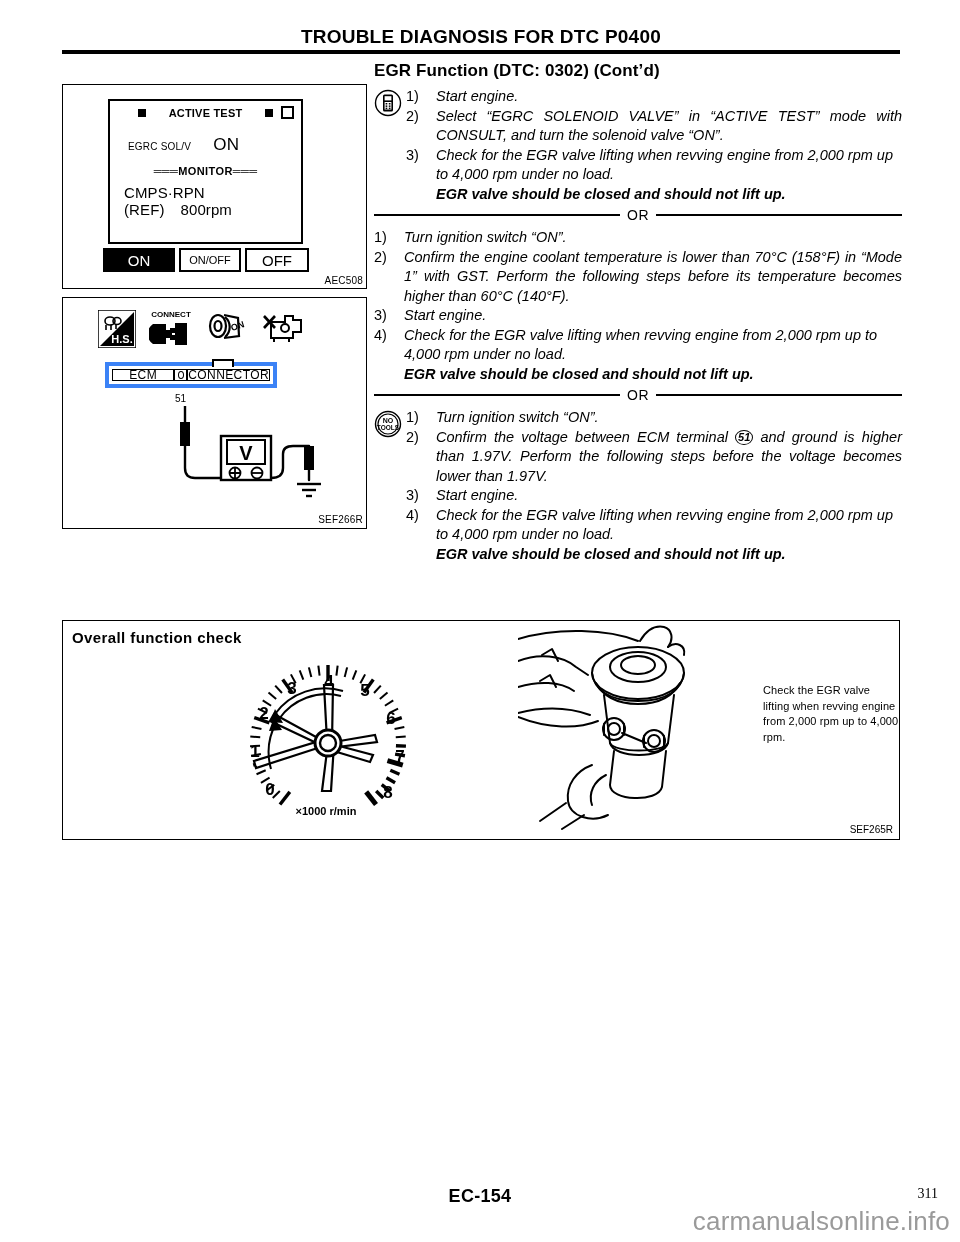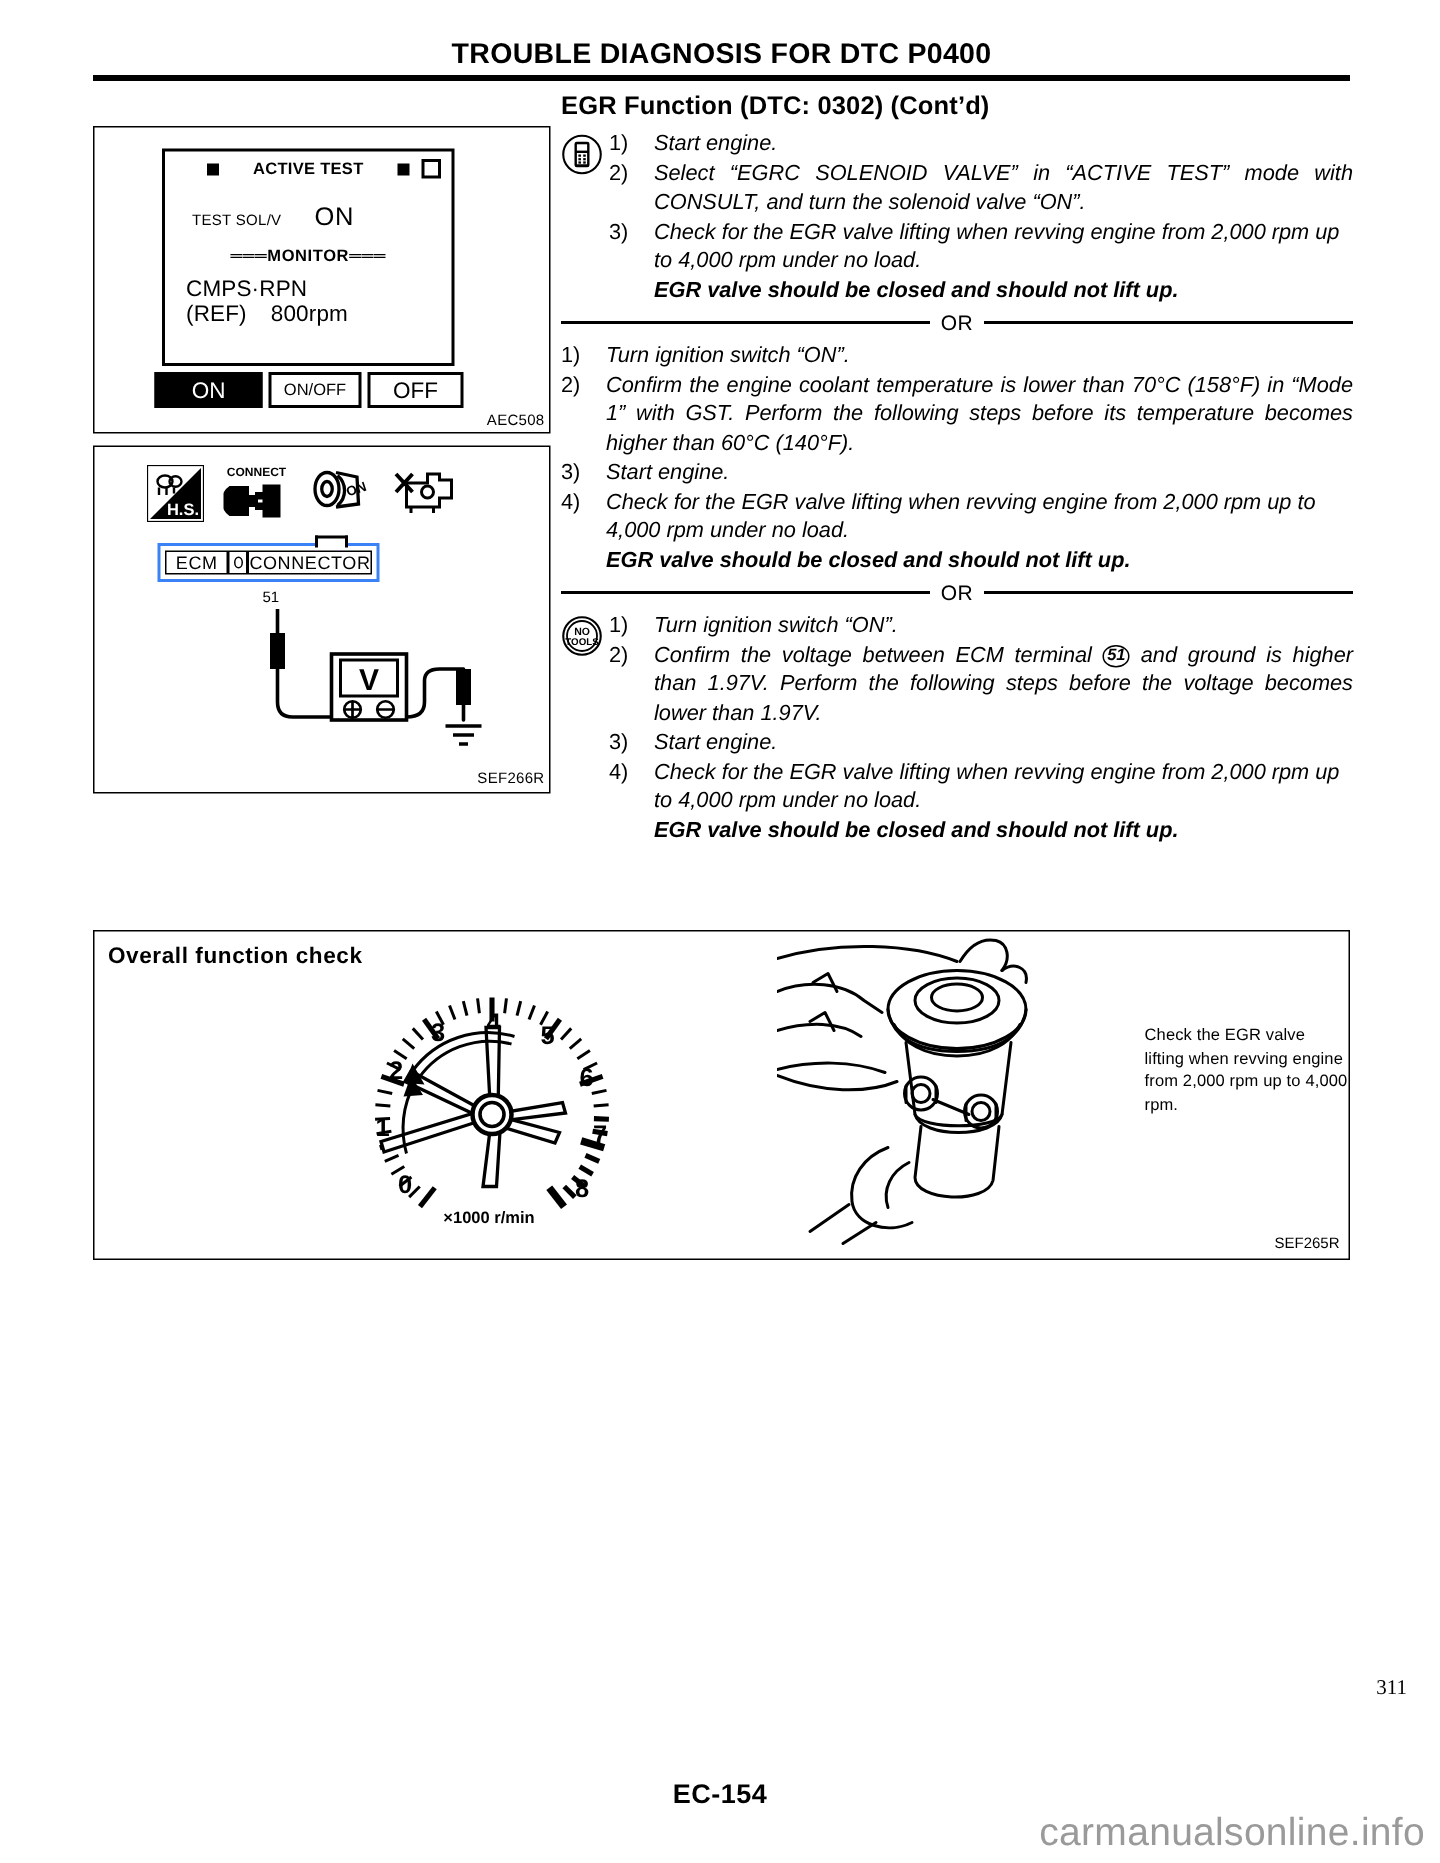--- a/index.html
+++ b/index.html
@@ -125,22 +125,22 @@
     position: absolute;
     left: 35px; top: 10px;
     display: flex;
     align-items: flex-end;
     gap: 13px;
   }
   .icon-cell { position: relative; }
   #ecm-connector-bar {
     position: absolute;
     left: 42px; top: 64px;
-    width: 148px; height: 26px;
-    border: 2px solid #3b82f6;
+    width: 172px; height: 26px;
+    border: 4px solid #3b82f6;
     display: flex;
     align-items: center;
     background: #fff;
   }
   #ecm-connector-inner {
     position: absolute;
     left: 3px; top: 3px; right: 3px; bottom: 3px;
     border: 1px solid #000;
     display: flex; align-items: center;
   }
@@ -250,21 +250,21 @@
   
   #footer-code {
     position: absolute;
     left: 0; top: 1186px; width: 960px;
     text-align: center;
     font-size: 18px; font-weight: bold;
     letter-spacing: 0.3px;
   }
   #footer-page {
     position: absolute;
-    right: 22px; top: 1118px;
+    right: 22px; top: 1186px;
     font-size: 14px;
     font-family: "Liberation Serif", serif;
   }
   #watermark {
     position: absolute;
     right: 10px; top: 1206px;
     font-size: 26px;
     color: #9a9a9a;
     letter-spacing: 0.2px;
   }
@@ -283,21 +283,21 @@
     <div id="consult-screen">
 
       <div id="active-test-row">
         <span class="blk-sq"></span>
         <span id="active-test-label">ACTIVE TEST</span>
         <span class="blk-sq"></span>
         <span id="active-test-box"></span>
       </div>
 
       <div id="sol-row">
-        <span id="sol-label">TEST SOL/V</span>
+        <span id="sol-label">EGRC SOL/V</span>
         <span id="sol-value">ON</span>
       </div>
 
       <div id="monitor-row">
         <span>═══</span><span>MONITOR</span><span>═══</span>
       </div>
 
       <div id="cmps-row">
         <span>CMPS·RPN (REF)</span><span id="cmps-value">800rpm</span>
       </div>

